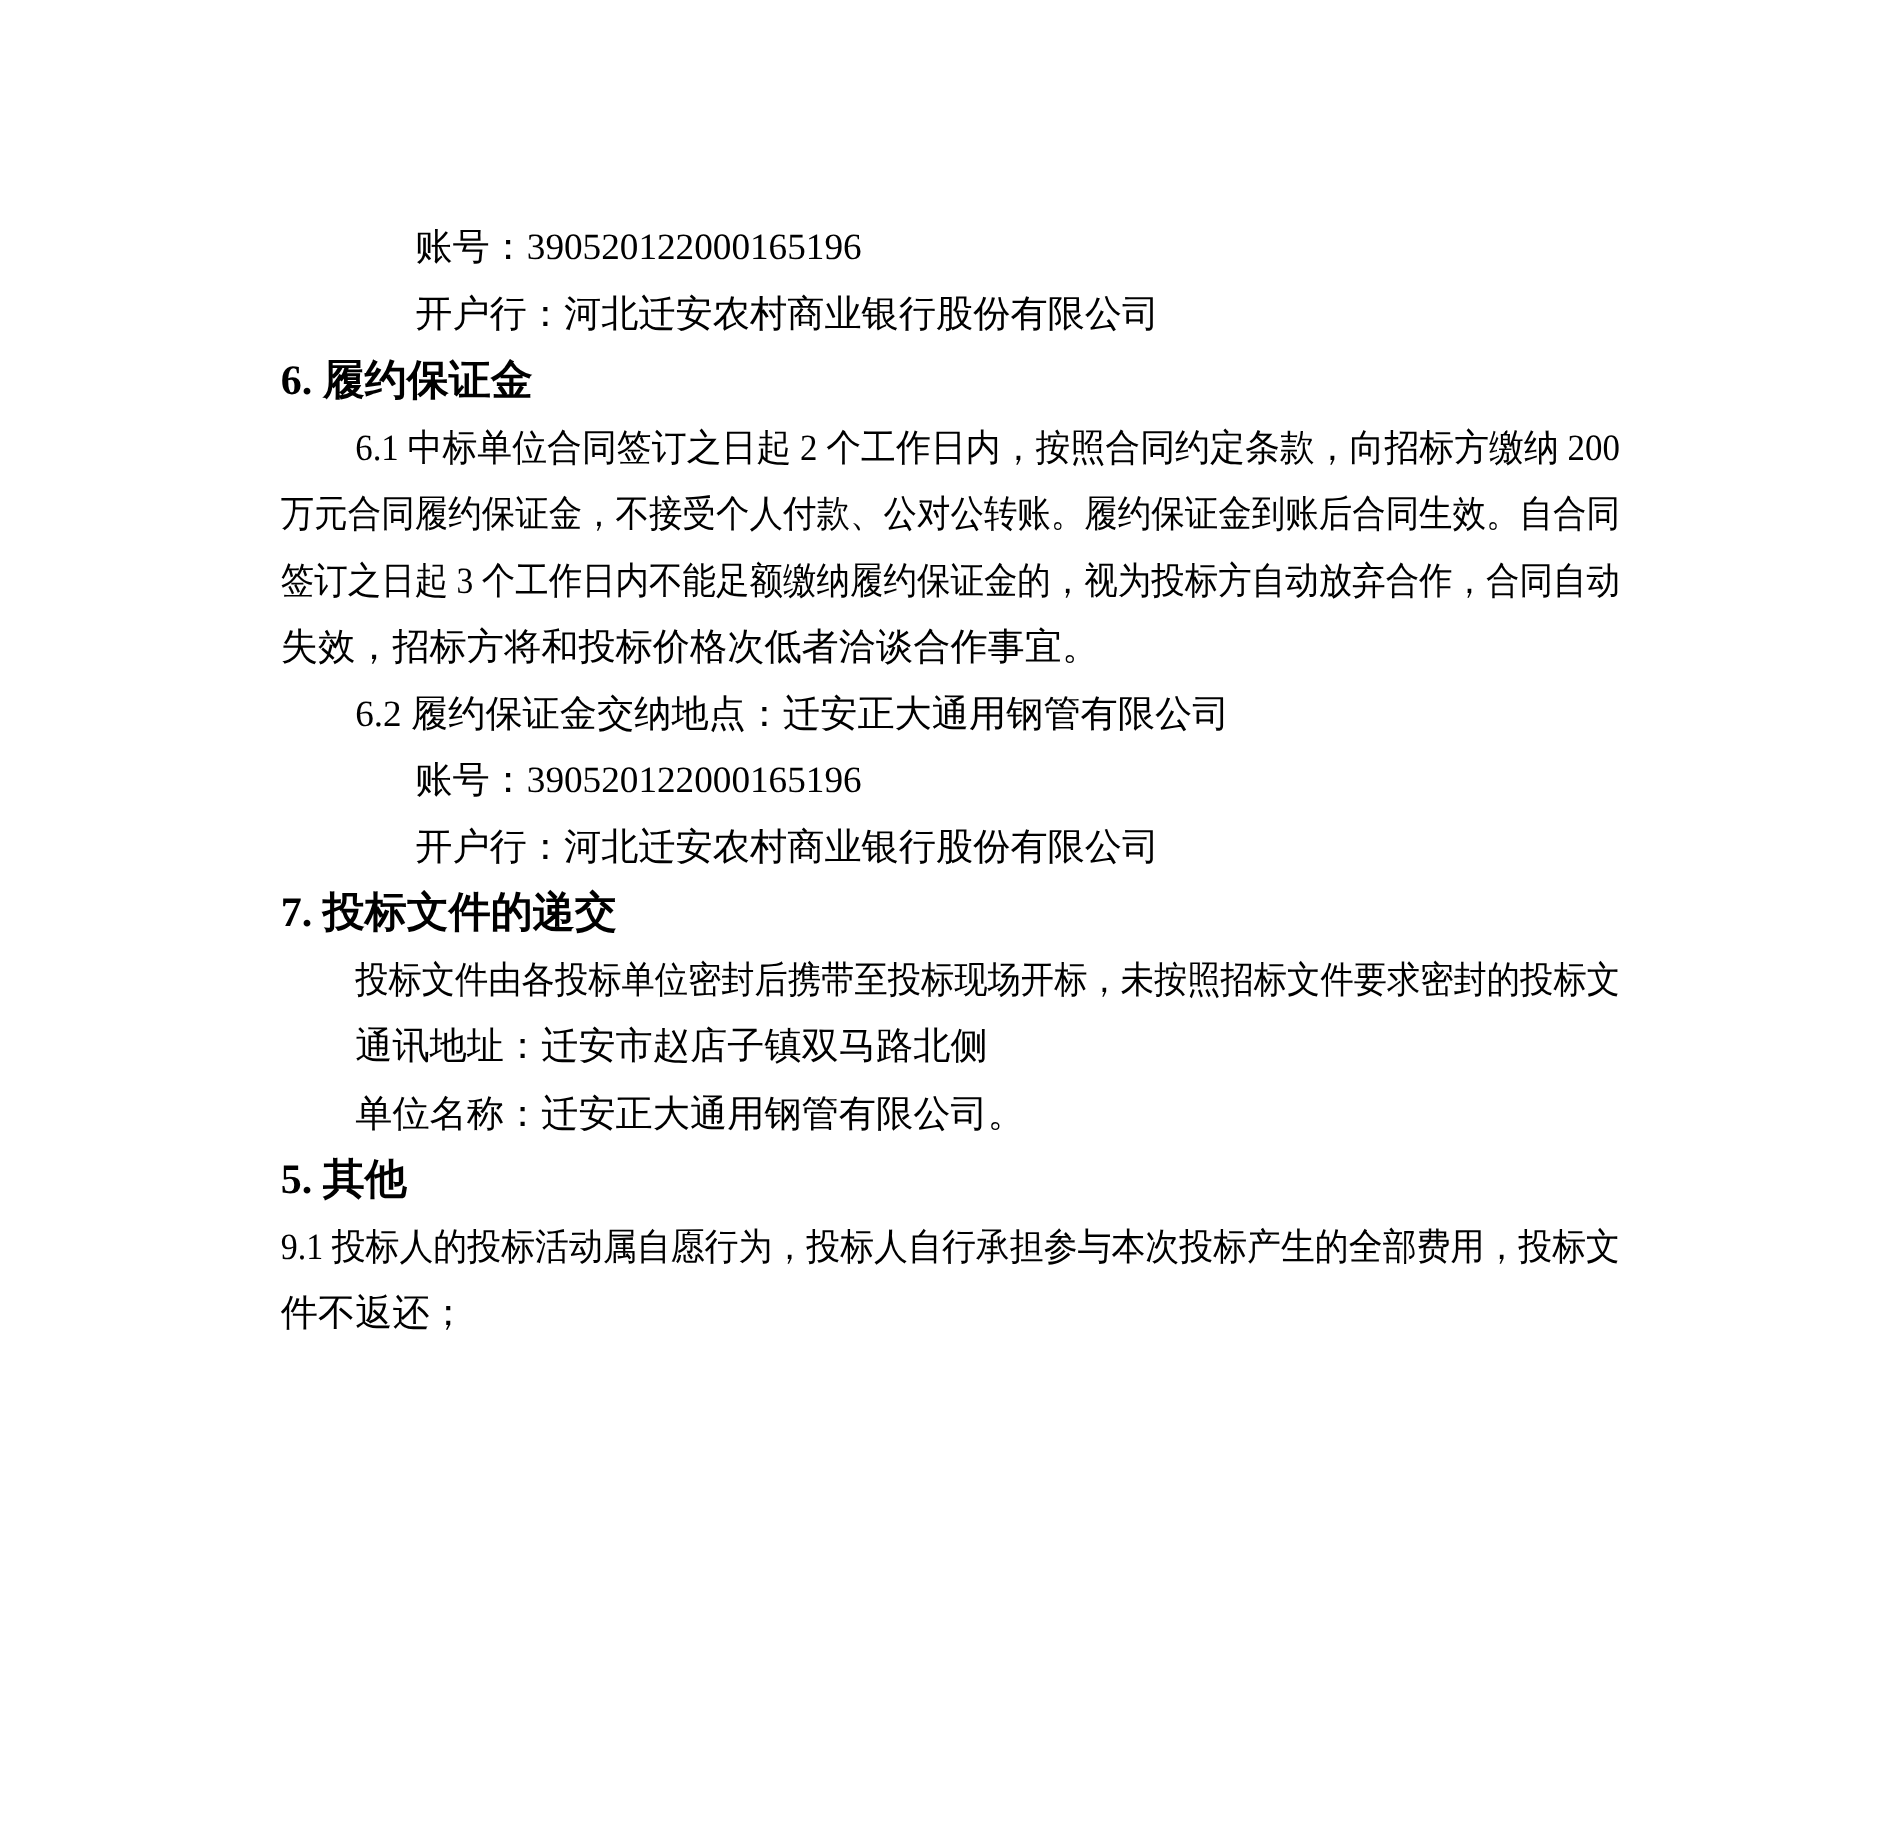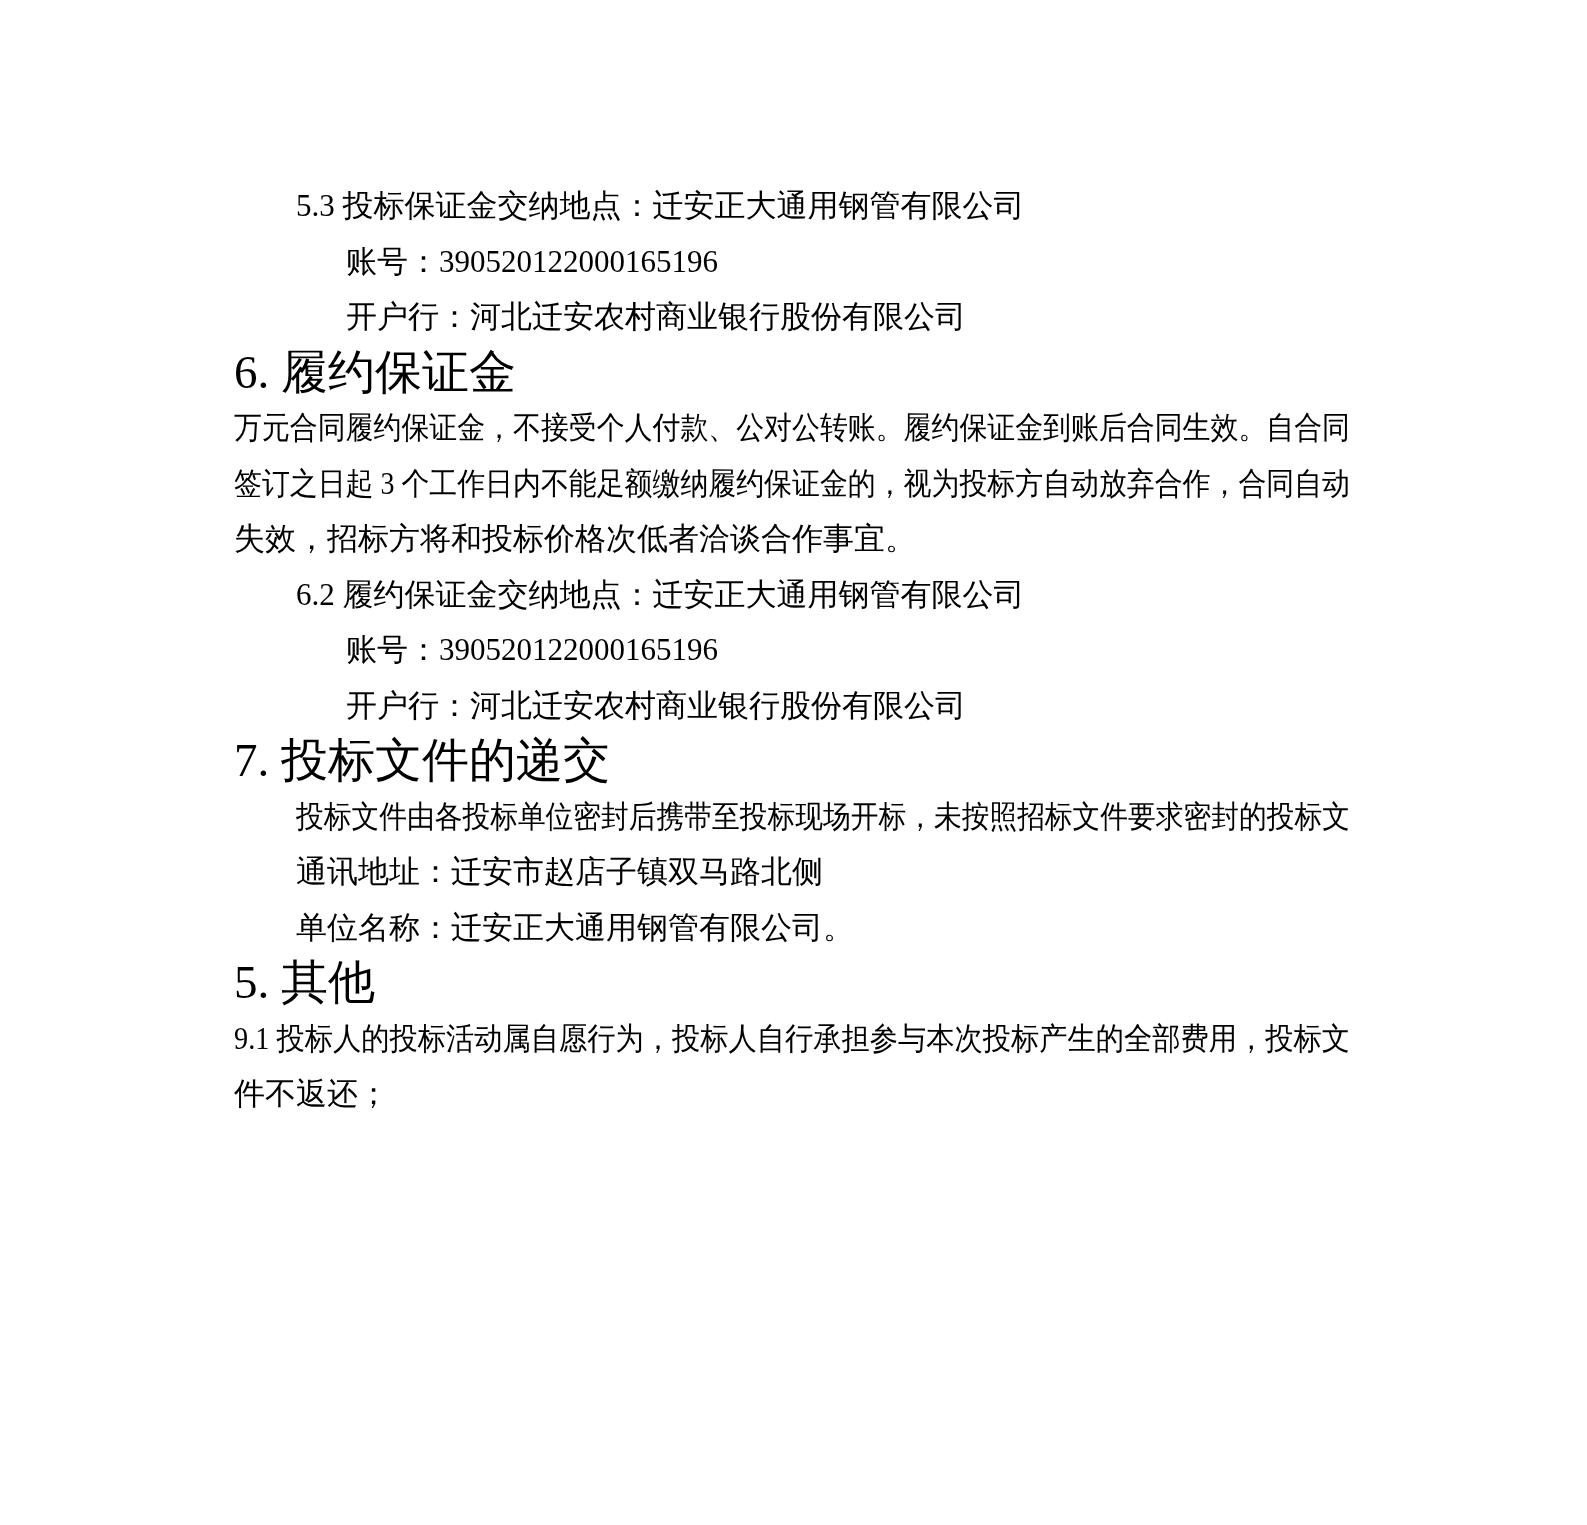--- a/index.html
+++ b/index.html
@@ -18,46 +18,46 @@
     top: 178px;
     width: 1116px;
   }
   .line {
     height: 55.5px;
     line-height: 55.5px;
     font-size: 31px;
     white-space: pre; 
   }
   .heading {
-    font-size: 47px;
-    font-weight: 400;
+    font-size: 35px;
+    font-weight: 700;
   }
   .indent2 { padding-left: 62px; }   
   .indent4 { padding-left: 112px; }  
   .t {
     display: inline-block;
     transform-origin: 0 50%;
     line-height: inherit;
   }
   .u {
     text-decoration: underline;
     text-decoration-thickness: 2px;
     text-underline-offset: 8px;
   }
 </style>
 </head>
 <body>
 
 <div class="content">
 
-  <div class="line indent2"><span class="t">5.3 投标保证金交纳地点：迁安正大通用钢管有限公司</span></div>
   <div class="line indent4"><span class="t">账号：390520122000165196</span></div>
   <div class="line indent4"><span class="t">开户行：河北迁安农村商业银行股份有限公司</span></div>
 
   <div class="line heading"><span class="t">6. 履约保证金</span></div>
+  <div class="line indent2 fill"><span class="t" style="transform: scaleX(0.9379);">6.1 中标单位合同签订之日起 2 个工作日内，按照合同约定条款，向招标方缴纳 200</span></div>
   <div class="line fill"><span class="t" style="transform: scaleX(0.9);">万元合同履约保证金，不接受个人付款、公对公转账。履约保证金到账后合同生效。自合同</span></div>
   <div class="line fill"><span class="t" style="transform: scaleX(0.9);">签订之日起 3 个工作日内不能足额缴纳履约保证金的，视为投标方自动放弃合作，合同自动</span></div>
   <div class="line"><span class="t">失效，招标方将和投标价格次低者洽谈合作事宜。</span></div>
   <div class="line indent2"><span class="t">6.2 履约保证金交纳地点：迁安正大通用钢管有限公司</span></div>
   <div class="line indent4"><span class="t">账号：390520122000165196</span></div>
   <div class="line indent4"><span class="t">开户行：河北迁安农村商业银行股份有限公司</span></div>
 
   <div class="line heading"><span class="t">7. 投标文件的递交</span></div>
   <div class="line indent2 fill"><span class="t" style="transform: scaleX(0.8947);">投标文件由各投标单位密封后携带至投标现场开标，未按照招标文件要求密封的投标文</span></div>
 

